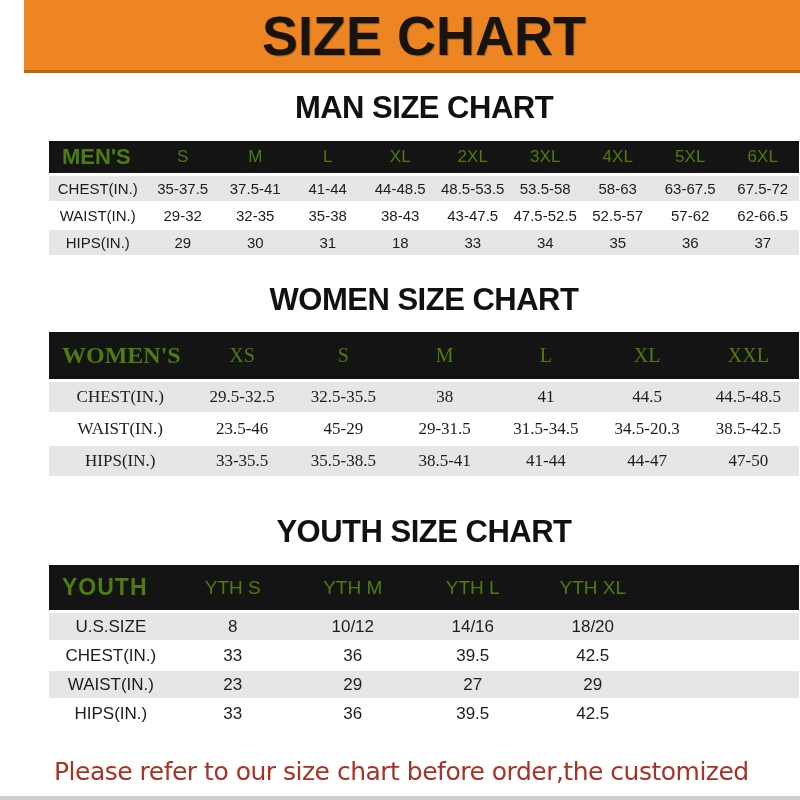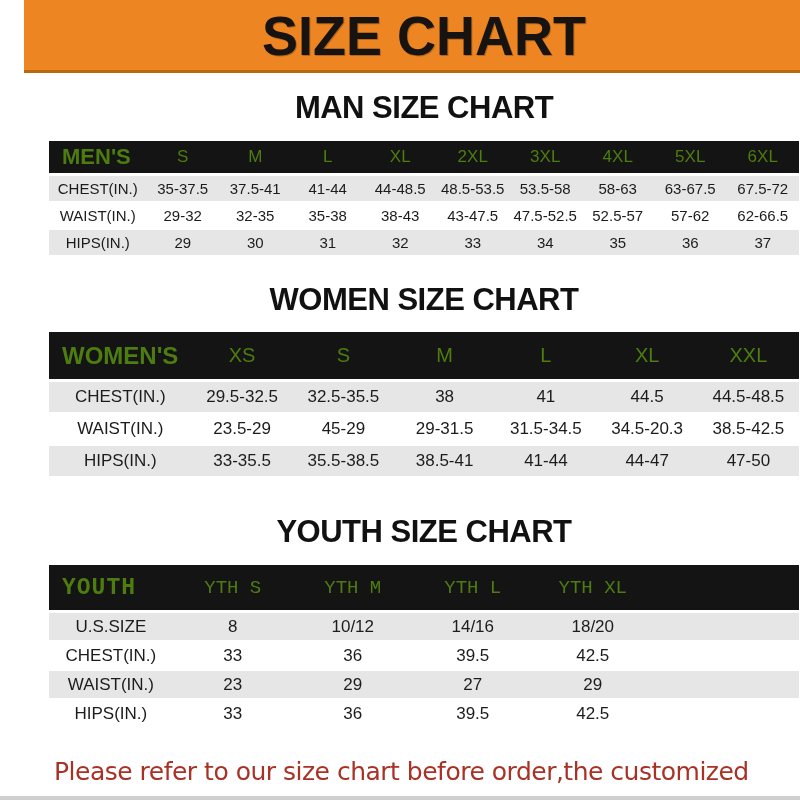--- a/index.html
+++ b/index.html
@@ -36,38 +36,38 @@
   .heading-women { margin-top: 25px; }
   .heading-youth { margin-top: 36px; }
 
   
   table.size-table {
     width: 750px; margin: 0 auto;
     border-collapse: separate; border-spacing: 0;
     table-layout: fixed;
   }
   .men-table   { margin-top: 15px !important; }
-  .women-table { margin-top: 14px !important; }
+  .women-table { margin-top: 14px !important; font-family: Liberation Serif, serif; }
   .youth-table { margin-top: 15px !important; }
 
   tr.bar-row th {
     background: #141414; color: #4d7c0f;
     font-weight: 400; text-align: center;
     border-bottom: 3px solid #ffffff;
     white-space: nowrap;
   }
   tr.bar-row th.corner-label {
     text-align: left; padding-left: 13px; font-weight: 800;
   }
 
   .men-table   tr.bar-row th { height: 30px; font-size: 17px; }
   .men-table   tr.bar-row th.corner-label { font-size: 22px; }
   .women-table tr.bar-row th { height: 45px; font-size: 20px; }
   .women-table tr.bar-row th.corner-label { font-size: 24px; }
-  .youth-table tr.bar-row th { height: 43px; font-size: 19px; font-family: Liberation Mono, monospace; }
+  .youth-table tr.bar-row th { height: 43px; font-size: 19px; }
   .youth-table tr.bar-row th.corner-label { font-size: 23px; letter-spacing: 1px; }
 
   td {
     text-align: center; color: #1c1c1c;
     border-bottom: 2px solid #ffffff;
     white-space: nowrap; overflow: visible;
   }
   .men-table   td { height: 23px; font-size: 15px; }
   .women-table td { height: 28px; font-size: 17px; }
   .youth-table td { height: 25px; font-size: 17px; }
@@ -147,21 +147,21 @@
       <td>47.5-52.5</td>
       <td>52.5-57</td>
       <td>57-62</td>
       <td>62-66.5</td>
     </tr>
     <tr class="row-grey">
       <td>HIPS(IN.)</td>
       <td>29</td>
       <td>30</td>
       <td>31</td>
-      <td>32</td>
+      <td>18</td>
       <td>33</td>
       <td>34</td>
       <td>35</td>
       <td>36</td>
       <td>37</td>
     </tr>
   </tbody>
     </table>
 
   <h2 class="section-heading heading-women">WOMEN SIZE CHART</h2>
@@ -190,21 +190,21 @@
       <td>CHEST(IN.)</td>
       <td>29.5-32.5</td>
       <td>32.5-35.5</td>
       <td>38</td>
       <td>41</td>
       <td>44.5</td>
       <td>44.5-48.5</td>
     </tr>
     <tr class="row-white">
       <td>WAIST(IN.)</td>
-      <td>23.5-29</td>
+      <td>23.5-46</td>
       <td>45-29</td>
       <td>29-31.5</td>
       <td>31.5-34.5</td>
       <td>34.5-20.3</td>
       <td>38.5-42.5</td>
     </tr>
     <tr class="row-grey">
       <td>HIPS(IN.)</td>
       <td>33-35.5</td>
       <td>35.5-38.5</td>

